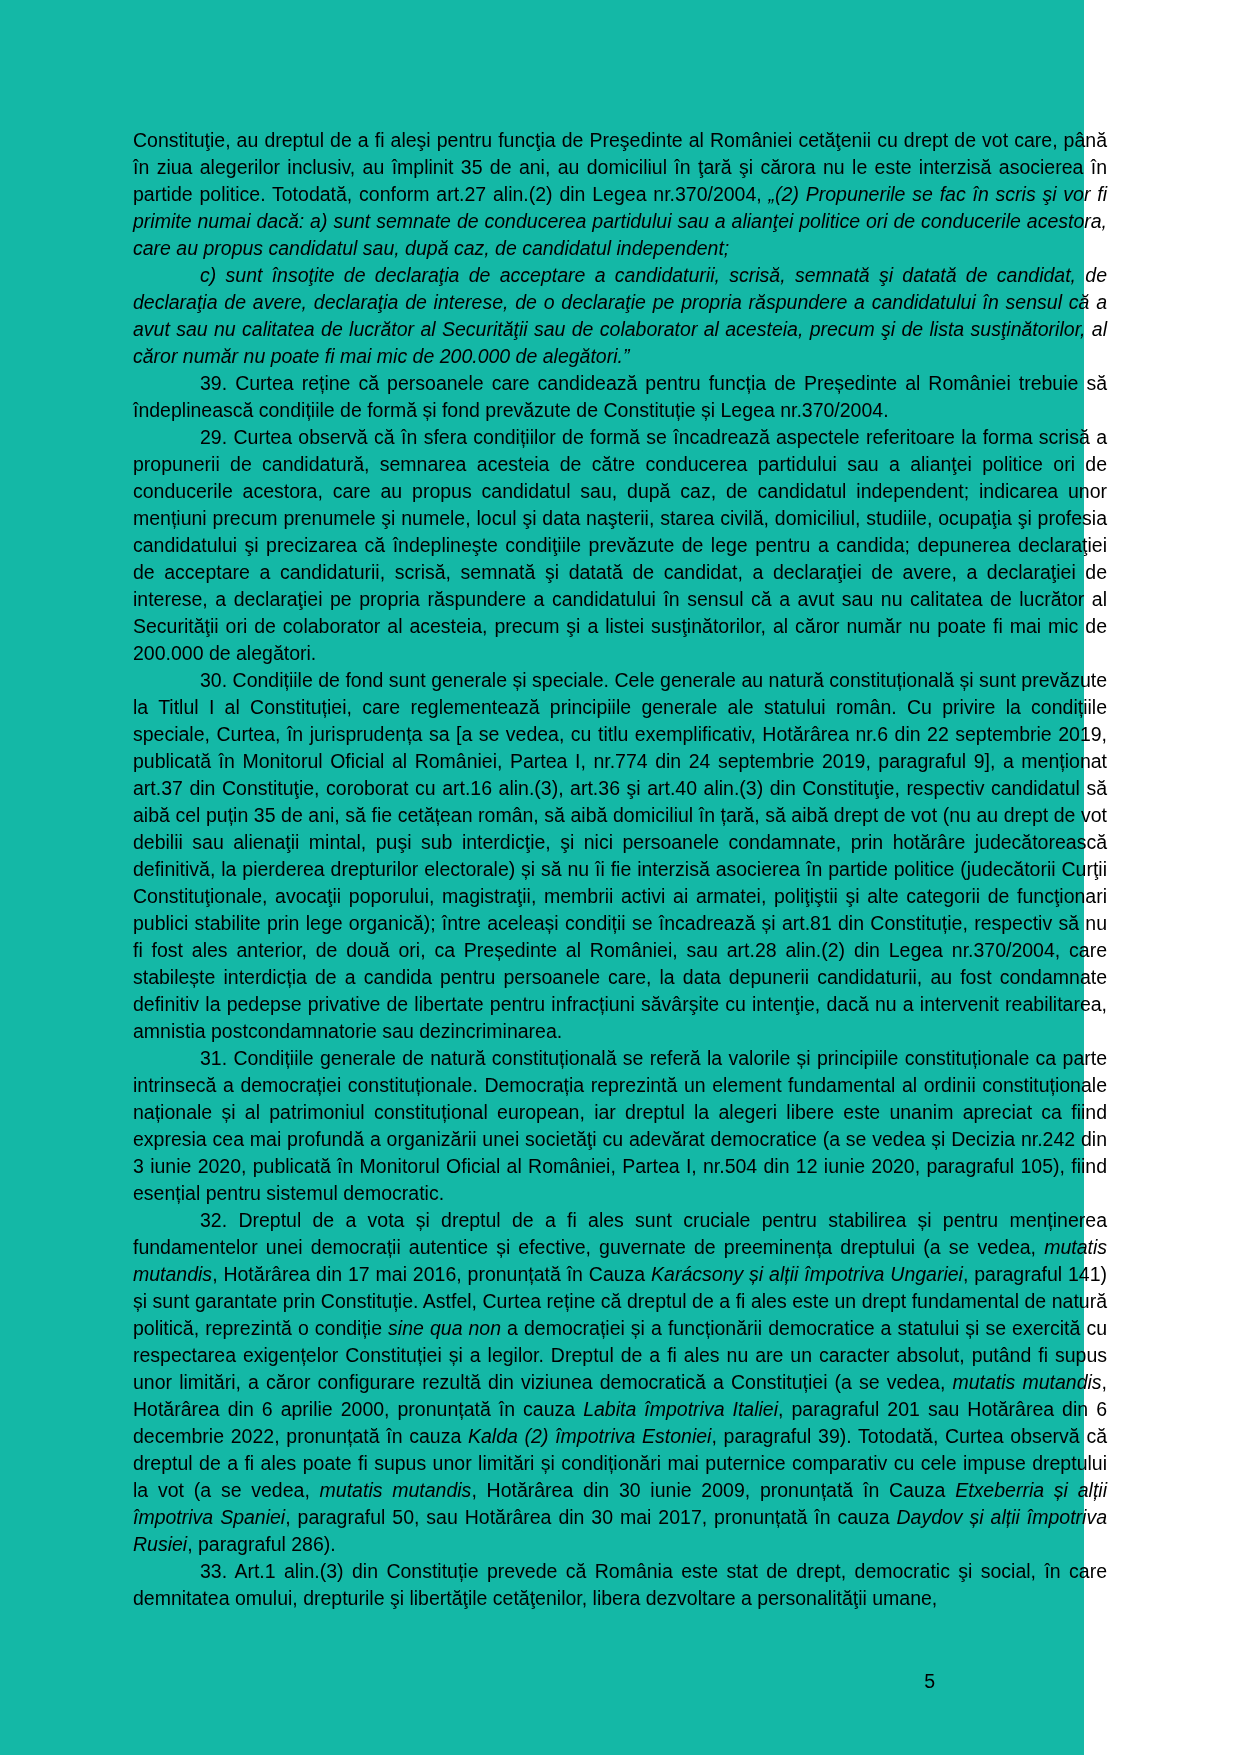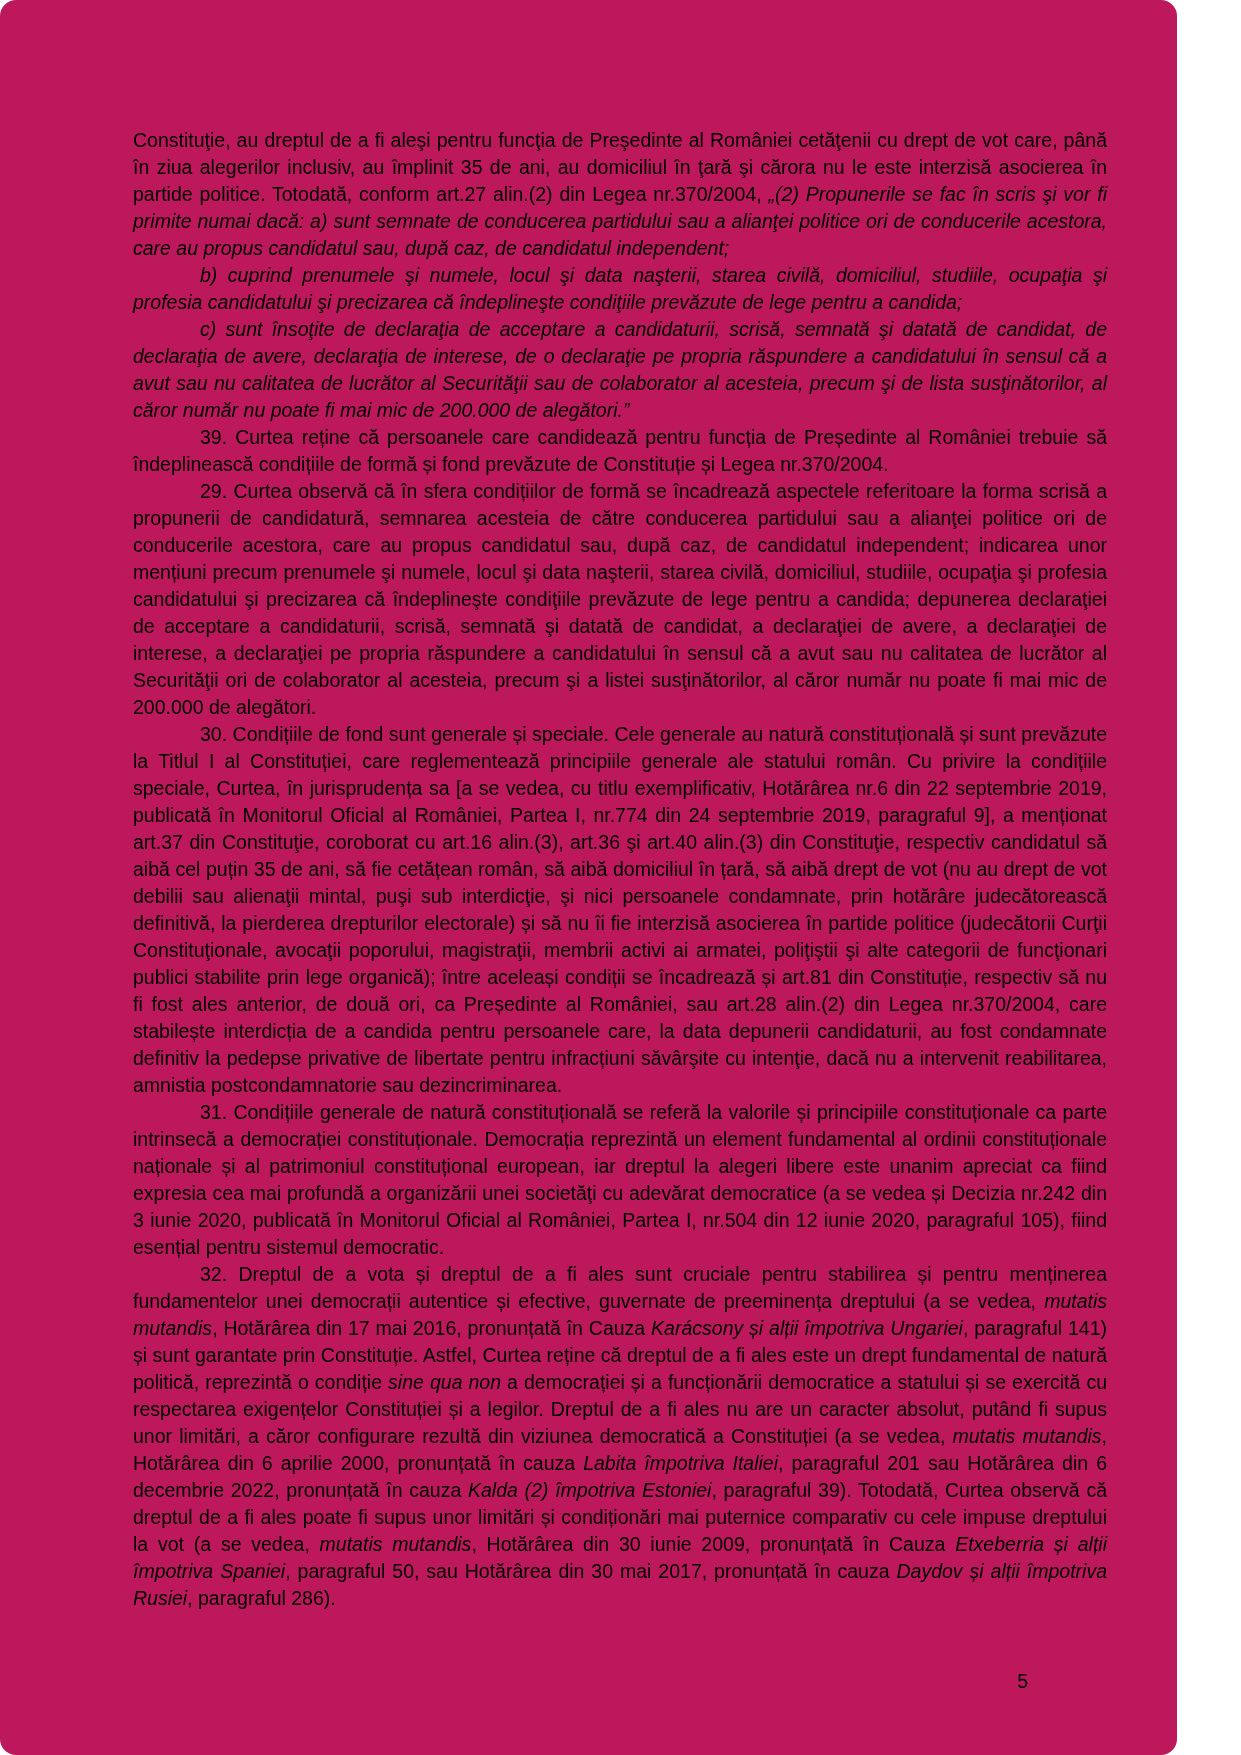--- a/index.html
+++ b/index.html
@@ -11,24 +11,23 @@
     width: 1241px;
     height: 1755px;
     position: relative;
     overflow: hidden;
     font-family: "Liberation Sans", sans-serif;
     color: #000000;
   }
   .page {
     position: absolute;
     left: 0; top: 0;
-    width: 1177px;
+    width: 1084px;
     height: 1755px;
-    background: #be185d;
-    border-radius: 16px;
+    background: #14b8a6;
   }
   .doc {
     position: absolute;
     left: 133px;
     top: 127px;
     width: 974px;
     text-align: justify;
     font-size: 19.5px;
     line-height: 27px;
     letter-spacing: 0;
@@ -51,22 +50,22 @@
     font-size: 19.5px;
     line-height: 27px;
   }
 </style>
 </head>
 <body>
 
 <div class="page">
   <div class="doc" id="doc-body">
       <p class="no-indent"><span>Constituţie, au dreptul de a fi aleşi pentru funcţia de Preşedinte al României cetăţenii cu drept de vot care, până în ziua alegerilor inclusiv, au împlinit 35 de ani, au domiciliul în ţară şi cărora nu le este interzisă asocierea în partide politice. Totodată, conform art.27 alin.(2) din Legea nr.370/2004, </span><span class="italic">„(2) Propunerile se fac în scris şi vor fi primite numai dacă: a) sunt semnate de conducerea partidului sau a alianţei politice ori de conducerile acestora, care au propus candidatul sau, după caz, de candidatul independent;</span></p>
-      <p><span class="italic">b) cuprind prenumele şi numele, locul şi data naşterii, starea civilă, domiciliul, studiile, ocupaţia şi profesia candidatului şi precizarea că îndeplineşte condiţiile prevăzute de lege pentru a candida;</span></p>
       <p><span class="italic">c) sunt însoţite de declaraţia de acceptare a candidaturii, scrisă, semnată şi datată de candidat, de declaraţia de avere, declaraţia de interese, de o declaraţie pe propria răspundere a candidatului în sensul că a avut sau nu calitatea de lucrător al Securităţii sau de colaborator al acesteia, precum şi de lista susţinătorilor, al căror număr nu poate fi mai mic de 200.000 de alegători.”</span></p>
       <p><span>39. Curtea reține că persoanele care candidează pentru funcția de Președinte al României trebuie să îndeplinească condițiile de formă și fond prevăzute de Constituție și Legea nr.370/2004.</span></p>
       <p><span>29. Curtea observă că în sfera condițiilor de formă se încadrează aspectele referitoare la forma scrisă a propunerii de candidatură, semnarea acesteia de către conducerea partidului sau a alianţei politice ori de conducerile acestora, care au propus candidatul sau, după caz, de candidatul independent; indicarea unor mențiuni precum prenumele şi numele, locul şi data naşterii, starea civilă, domiciliul, studiile, ocupaţia şi profesia candidatului şi precizarea că îndeplineşte condiţiile prevăzute de lege pentru a candida; depunerea declaraţiei de acceptare a candidaturii, scrisă, semnată şi datată de candidat, a declaraţiei de avere, a declaraţiei de interese, a declaraţiei pe propria răspundere a candidatului în sensul că a avut sau nu calitatea de lucrător al Securităţii ori de colaborator al acesteia, precum şi a listei susţinătorilor, al căror număr nu poate fi mai mic de 200.000 de alegători.</span></p>
       <p><span>30. Condițiile de fond sunt generale și speciale. Cele generale au natură constituțională și sunt prevăzute la Titlul I al Constituției, care reglementează principiile generale ale statului român. Cu privire la condițiile speciale, Curtea, în jurisprudența sa [a se vedea, cu titlu exemplificativ, Hotărârea nr.6 din 22 septembrie 2019, publicată în Monitorul Oficial al României, Partea I, nr.774 din 24 septembrie 2019, paragraful 9], a menționat art.37 din Constituţie, coroborat cu art.16 alin.(3), art.36 şi art.40 alin.(3) din Constituţie, respectiv candidatul să aibă cel puțin 35 de ani, să fie cetățean român, să aibă domiciliul în țară, să aibă drept de vot (nu au drept de vot debilii sau alienaţii mintal, puşi sub interdicţie, şi nici persoanele condamnate, prin hotărâre judecătorească definitivă, la pierderea drepturilor electorale) și să nu îi fie interzisă asocierea în partide politice (judecătorii Curţii Constituţionale, avocaţii poporului, magistraţii, membrii activi ai armatei, poliţiştii şi alte categorii de funcţionari publici stabilite prin lege organică); între aceleași condiții se încadrează și art.81 din Constituție, respectiv să nu fi fost ales anterior, de două ori, ca Președinte al României, sau art.28 alin.(2) din Legea nr.370/2004, care stabilește interdicția de a candida pentru persoanele care, la data depunerii candidaturii, au fost condamnate definitiv la pedepse privative de libertate pentru infracțiuni săvârşite cu intenţie, dacă nu a intervenit reabilitarea, amnistia postcondamnatorie sau dezincriminarea.</span></p>
       <p><span>31. Condițiile generale de natură constituțională se referă la valorile și principiile constituționale ca parte intrinsecă a democrației constituționale. Democrația reprezintă un element fundamental al ordinii constituționale naționale și al patrimoniul constituțional european, iar dreptul la alegeri libere este unanim apreciat ca fiind expresia cea mai profundă a organizării unei societăţi cu adevărat democratice (a se vedea și Decizia nr.242 din 3 iunie 2020, publicată în Monitorul Oficial al României, Partea I, nr.504 din 12 iunie 2020, paragraful 105), fiind esențial pentru sistemul democratic.</span></p>
       <p><span>32. Dreptul de a vota și dreptul de a fi ales sunt cruciale pentru stabilirea și pentru menținerea fundamentelor unei democrații autentice și efective, guvernate de preeminența dreptului (a se vedea, </span><span class="italic">mutatis mutandis</span><span>, Hotărârea din 17 mai 2016, pronunțată în Cauza </span><span class="italic">Karácsony și alții împotriva Ungariei</span><span>, paragraful 141) și sunt garantate prin Constituție. Astfel, Curtea reține că dreptul de a fi ales este un drept fundamental de natură politică, reprezintă o condiție </span><span class="italic">sine qua non</span><span> a democrației și a funcționării democratice a statului și se exercită cu respectarea exigențelor Constituției și a legilor. Dreptul de a fi ales nu are un caracter absolut, putând fi supus unor limitări, a căror configurare rezultă din viziunea democratică a Constituției (a se vedea, </span><span class="italic">mutatis mutandis</span><span>, Hotărârea din 6 aprilie 2000, pronunțată în cauza </span><span class="italic">Labita împotriva Italiei</span><span>, paragraful 201 sau Hotărârea din 6 decembrie 2022, pronunțată în cauza </span><span class="italic">Kalda (2) împotriva Estoniei</span><span>, paragraful 39). Totodată, Curtea observă că dreptul de a fi ales poate fi supus unor limitări și condiționări mai puternice comparativ cu cele impuse dreptului la vot (a se vedea, </span><span class="italic">mutatis mutandis</span><span>, Hotărârea din 30 iunie 2009, pronunțată în Cauza </span><span class="italic">Etxeberria și alții împotriva Spaniei</span><span>, paragraful 50, sau Hotărârea din 30 mai 2017, pronunțată în cauza </span><span class="italic">Daydov și alții împotriva Rusiei</span><span>, paragraful 286).</span></p>
+      <p><span>33. Art.1 alin.(3) din Constituție prevede că România este stat de drept, democratic şi social, în care demnitatea omului, drepturile şi libertăţile cetăţenilor, libera dezvoltare a personalităţii umane,</span></p>
     </div>
   <div class="page-number">5</div>
 </div>
 
 </body></html>

